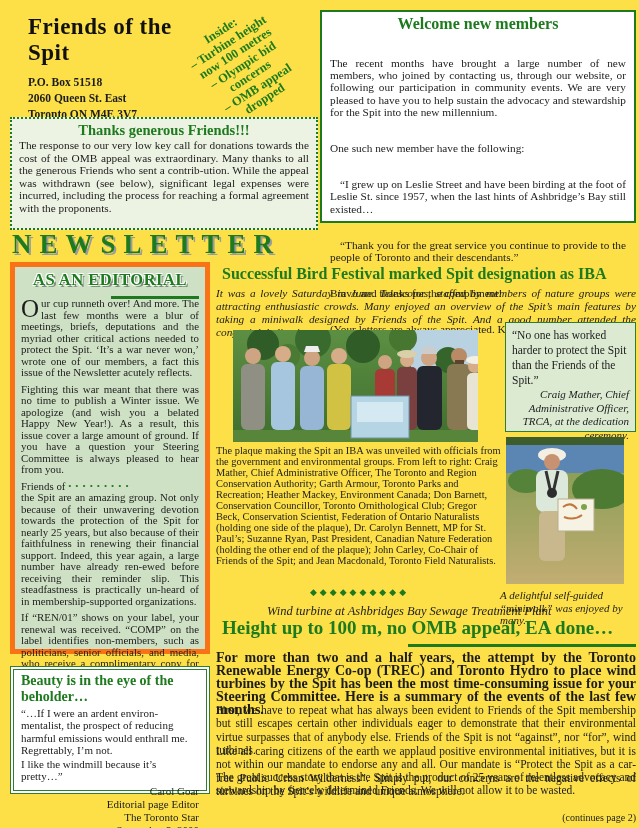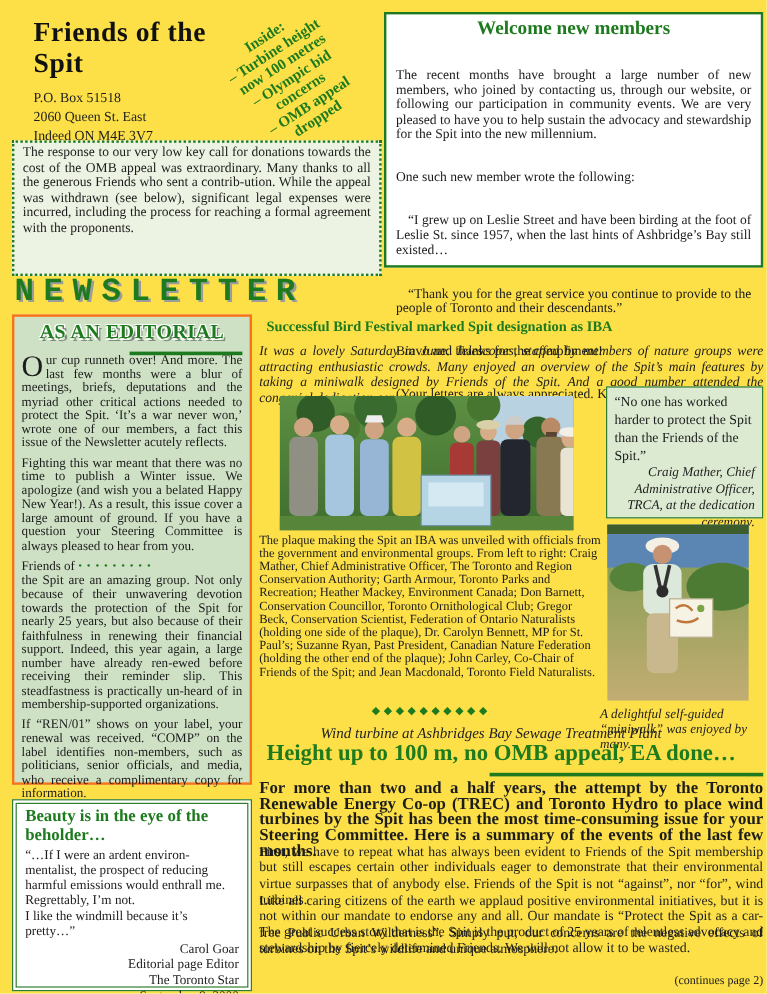--- a/index.html
+++ b/index.html
@@ -3,64 +3,64 @@
 <meta charset="utf-8">
 <style>
   * { margin:0; padding:0; box-sizing:border-box; }
   body { background:#fff; }
   .page { position:relative; width:639px; height:828px; background:#fde047; overflow:hidden;
           font-family:"Liberation Serif", serif; color:#1c1c1c; }
   .abs { position:absolute; }
 
   
   .org-name { font-size:23px; font-weight:bold; color:#111; letter-spacing:0.5px; }
-  .addr { font-size:11.5px; line-height:16px; font-weight:400; }
+  .addr { font-size:11.5px; line-height:16px; font-weight:700; }
   .contact { font-size:11.5px; line-height:16px; }
   .inside-note { color:#1e7a1e; font-weight:bold; font-size:12.5px; line-height:13.5px;
                  text-align:center; transform:rotate(-33deg); transform-origin:center; }
 
   
   .welcome { left:320px; top:10px; width:316px; height:213px; border:2px solid #1e7a1e;
              background:#fff; padding:2px 8px; }
   .welcome h2 { text-align:center; color:#1e7a1e; font-size:16px; line-height:19px; }
   .welcome p { font-size:11.3px; line-height:12.2px; text-align:justify;margin-top:24px; }
   .welcome p.q { text-indent:10px; }
 
   
   .thanks { left:10px; top:117px; width:308px; height:113px; border:2px dotted #1e7a1e;
             background:#edf3e3; padding:2px 7px; }
   .thanks h2 { text-align:center; color:#1e7a1e; font-size:14.5px; line-height:18px; }
   .thanks p { font-size:11.3px; line-height:12.6px; text-align:justify; }
 
   
-  .newsletter { left:12px; top:229px; font-family:Liberation Mono, monospace; font-size:27px;
+  .newsletter { left:12px; top:229px; font-family:Liberation Serif, serif; font-size:27px;
                 font-weight:bold; letter-spacing:8px; color:#1e7a1e; text-shadow:2px 2px 0 #9c9c9c; }
   .issue { left:430px; top:241px; width:202px; text-align:right; font-family:"Liberation Sans",sans-serif;
            font-size:14px; font-weight:bold; letter-spacing:2.5px; color:#1e7a1e; text-shadow:1px 1px 0 #9c9c9c; }
 
   
   .editorial { left:10px; top:262px; width:200px; height:392px; background:#cfe1c5;
-               border:2px solid #f97316; padding:3px 6px 0 6px; }
+               border:5px solid #f97316; padding:3px 6px 0 6px; }
   .ed-head { text-align:center; color:#1e7a1e; font-size:16.5px; font-weight:bold; letter-spacing:0.5px;
              text-shadow:-1px -1px 0 #fff, 1px -1px 0 #fff, -1px 1px 0 #f6fbf2, 2px 2px 0 #7c8c7c; }
   .ed-rule { position:absolute; top:29px; left:96px; right:6px; height:3px; background:#1e7a1e; }
   .editorial .body { margin-top:8px; }
   .editorial p { font-size:10.9px; line-height:11.5px; text-align:justify; margin-bottom:5px; }
   .dropcap { float:left; font-size:25px; line-height:21px; padding-right:2px; }
   .dots { color:#1e7a1e; letter-spacing:4px; font-size:9px; vertical-align:1px; }
 
   
-  .beauty-outer { left:10px; top:666px; width:200px; height:160px; border:1px solid #2f7d2f; padding:2px; background:#fff; }
+  .beauty-outer { left:10px; top:666px; width:200px; height:128px; border:1px solid #2f7d2f; padding:2px; background:#fff; }
   .beauty-inner { border:1px solid #2f7d2f; width:100%; height:100%; padding:3px 7px; }
   .beauty-inner h2 { color:#1e7a1e; font-size:14px; line-height:16px; }
   .beauty-inner p { font-size:11px; line-height:12.3px; margin-top:2px; }
   .attrib { text-align:right; font-size:11px; line-height:13px; margin-top:2px; }
 
   
-  .iba-head { left:222px; top:265px; width:412px; color:#1e7a1e; font-size:12px; font-weight:bold; }
+  .iba-head { left:222px; top:265px; width:412px; color:#1e7a1e; font-size:16px; font-weight:bold; }
   .iba-intro { left:216px; top:287px; width:420px; font-style:italic; font-size:11.3px; line-height:13px; text-align:justify; }
   .pull-quote { left:505px; top:322px; width:131px; height:110px; background:#dcead2;
                 border:1px solid #2f7d2f; padding:5px 6px 0 6px; }
   .pull-quote .q { font-size:11.5px; line-height:15px; }
   .pull-quote .a { font-style:italic; font-size:11px; line-height:13.5px; text-align:right; margin-top:0; }
   .iba-caption { left:216px; top:446px; width:287px; font-size:10.4px; line-height:10.95px; text-align:left; }
   .photo2-caption { left:500px; top:589px; width:134px; font-style:italic; font-size:11px; line-height:12.5px; }
   .diamonds { left:216px; top:587px; width:287px; text-align:center; color:#1e7a1e; font-size:9px; letter-spacing:3px; }
 
   
@@ -76,21 +76,21 @@
 </head>
 <body>
 
 <div class="page">
 
   <div class="abs" style="left:28px; top:14px; width:180px;">
     <div class="org-name">Friends of the Spit</div>
     <div class="addr" style="margin-top:8px;">
       <div>P.O. Box 51518</div>
       <div>2060 Queen St. East</div>
-      <div>Indeed ON  M4E 3V7</div>
+      <div>Toronto ON  M4E 3V7</div>
     </div>
     <div class="contact" style="margin-top:12px;">
       <div>Tel: (416) 699-3143</div>
       <div>e-mail: fos@interlog.com</div>
     </div>
   </div>
 
   <div class="abs" style="left:168px; top:8px; width:150px; height:108px;">
     <div class="inside-note" style="margin-top:10px;">
       <div>Inside:</div>
@@ -99,28 +99,29 @@
       <div>– Olympic bid</div>
       <div>concerns</div>
       <div>– OMB appeal</div>
       <div>dropped</div>
     </div>
   </div>
 
   <div class="abs welcome">
     <h2>Welcome new members</h2>
     <p>The recent months have brought a large number of new members, who joined by contacting us, through our website, or following our participation in community events. We are very pleased to have you to help sustain the advocacy and stewardship for the Spit into the new millennium.</p>
-    <p>One such new member wrote the following:</p>
+    <p>One such new member have the following:</p>
     <p class="q">“I grew up on Leslie Street and have been birding at the foot of Leslie St. since 1957, when the last hints of Ashbridge’s Bay still existed…</p>
     <p class="q">“Thank you for the great service you continue to provide to the people of Toronto and their descendants.”</p>
     <p>Bravo and thanks for the compliment!</p>
     <p>(Your letters are always appreciated. Keep ’em coming!)</p>
   </div>
 
   <div class="abs thanks">
+    <h2>Thanks generous Friends!!!</h2>
     <p>The response to our very low key call for donations towards the cost of the OMB appeal was extraordinary. Many thanks to all the generous Friends who sent a contrib-ution. While the appeal was withdrawn (see below), significant legal expenses were incurred, including the process for reaching a formal agreement with the proponents.</p>
   </div>
 
   <div class="abs newsletter">NEWSLETTER</div>
 
   <div class="abs editorial">
     <div class="ed-head">AS AN EDITORIAL</div>
     <div class="ed-rule"></div>
     <div class="body">
       <p><span class="dropcap">O</span><span>ur cup runneth over! And more. The last few months were a blur of meetings, briefs, deputations and the myriad other critical actions needed to protect the Spit. ‘It’s a war never won,’ wrote one of our members, a fact this issue of the Newsletter acutely reflects.</span></p>

